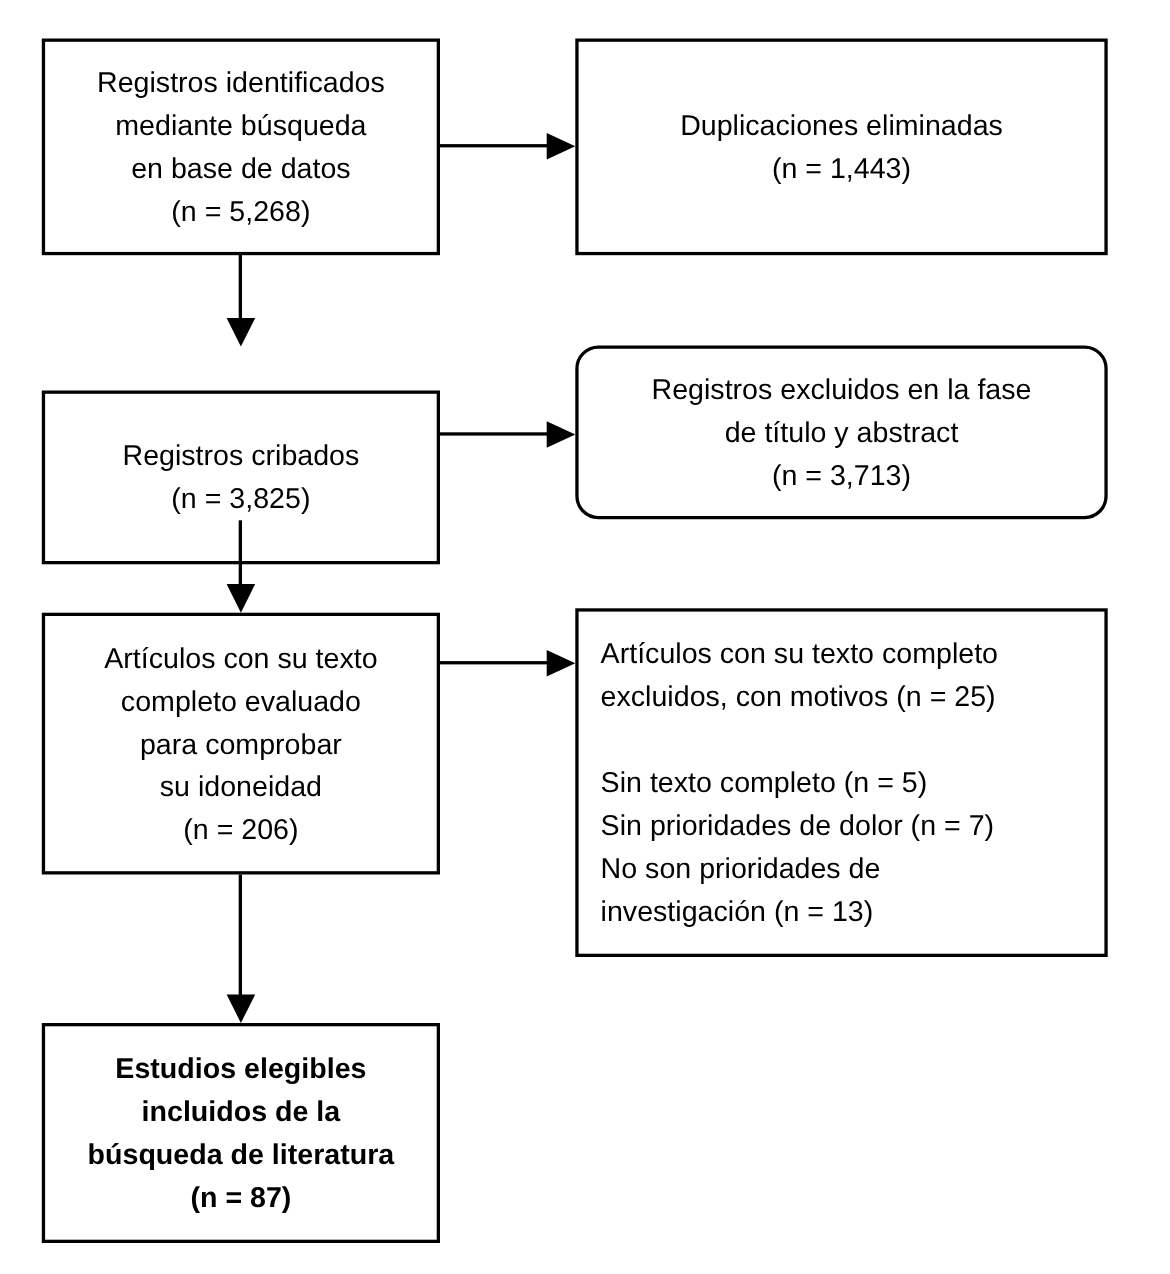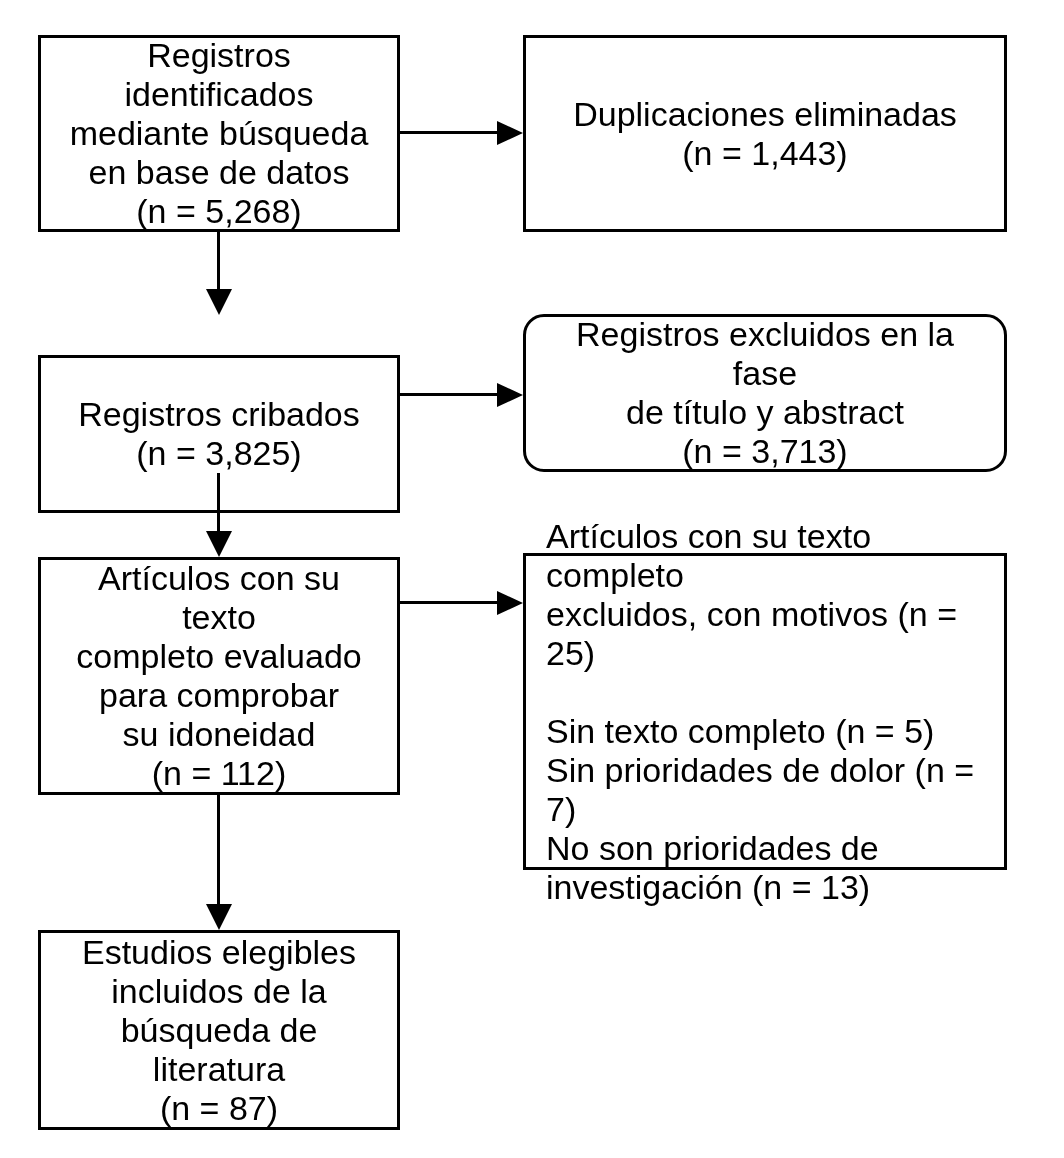--- a/index.html
+++ b/index.html
@@ -23,40 +23,40 @@
   }
   .flow-box {
     position: absolute;
     box-sizing: border-box;
     border: 3px solid var(--ink);
     background: var(--bg);
     display: flex;
     align-items: center;
     justify-content: center;
     text-align: center;
-    font-size: 34px;
+    font-size: 26px;
     line-height: 39px;
     padding: 4px 18px;
   }
   .flow-box .box-text {
     white-space: pre-line;
   }
   .flow-box.align-left {
-    justify-content: flex-end;
+    justify-content: flex-start;
     text-align: left;
     padding: 4px 14px 4px 20px;
   }
   
   .b1 { left: 38px;  top: 35px;  width: 362px; height: 197px; }
   .b2 { left: 523px; top: 35px;  width: 484px; height: 197px; }
   .b3 { left: 38px;  top: 315px; width: 362px; height: 158px; margin-top: 40px; }
   .b4 { left: 523px; top: 314px; width: 484px; height: 158px; border-radius: 21px; }
   .b5 { left: 38px;  top: 557px; width: 362px; height: 238px; }
   .b6 { left: 523px; top: 553px; width: 484px; height: 317px; }
-  .b7 { left: 38px;  top: 930px; width: 362px; height: 200px; }
+  .b7 { left: 38px;  top: 930px; width: 362px; height: 200px; font-weight: bold; }
   
   .hline {
     position: absolute;
     height: 3px;
     background: var(--ink);
   }
   .vline {
     position: absolute;
     width: 3px;
     background: var(--ink);
@@ -100,21 +100,21 @@
     <span class="box-text">Registros excluidos en la fase
 de título y abstract
 (n = 3,713)</span>
   </div>
 
   <div class="flow-box b5">
     <span class="box-text">Artículos con su texto
 completo evaluado
 para comprobar
 su idoneidad
-(n = 112)</span>
+(n = 206)</span>
   </div>
   <div class="flow-box b6 align-left">
     <span class="box-text">Artículos con su texto completo
 excluidos, con motivos (n = 25)
 
 Sin texto completo (n = 5)
 Sin prioridades de dolor (n = 7)
 No son prioridades de
 investigación (n = 13)</span>
   </div>

